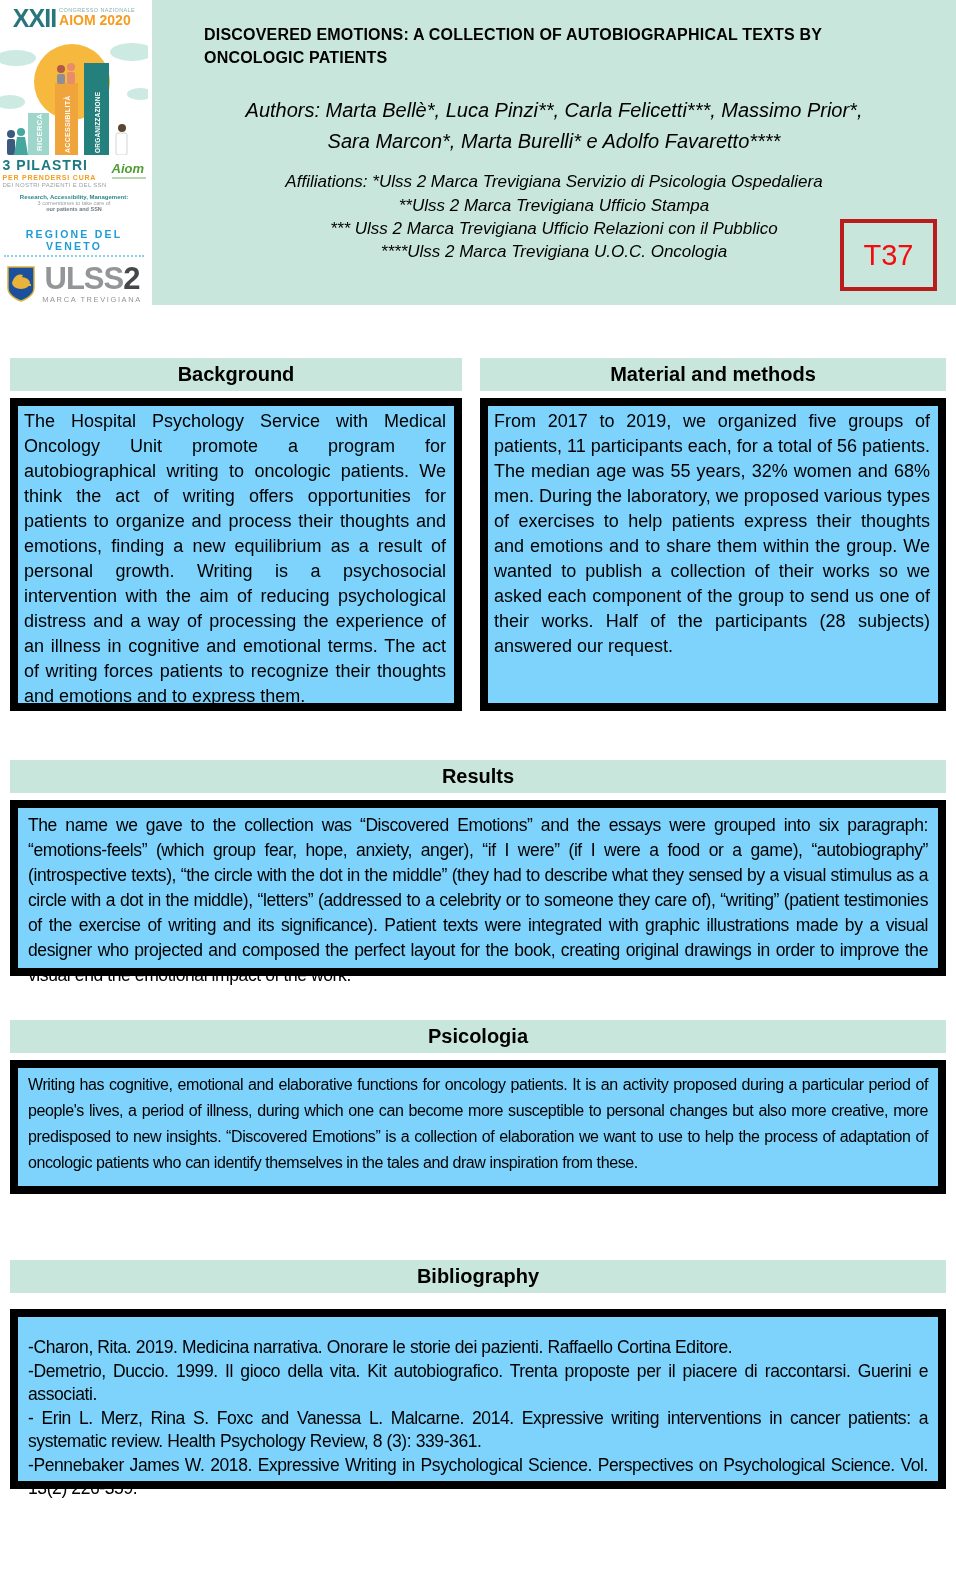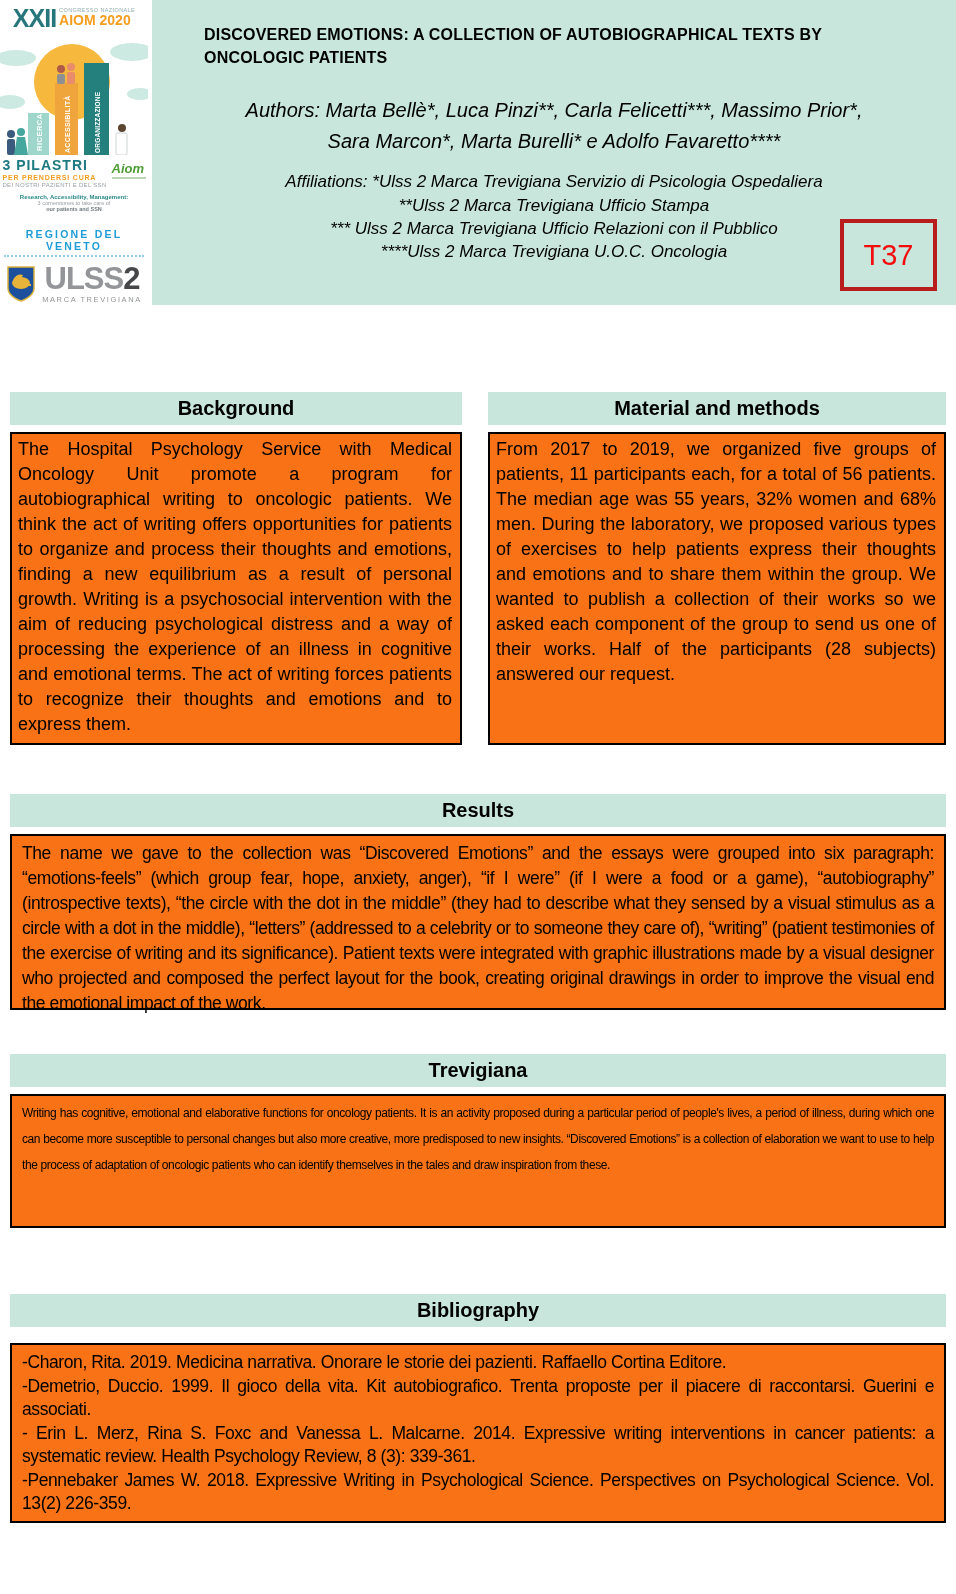--- a/index.html
+++ b/index.html
@@ -51,36 +51,36 @@
     text-align: center; margin: 16px 4px 0; padding-bottom: 3px;
     border-bottom: 2px dotted #8fcdec;
   }
   .ulss-row { display: flex; align-items: center; justify-content: center; gap: 6px; margin-top: 6px; }
   .ulss-text { display: flex; flex-direction: column; align-items: center; }
   .ulss-word { font-size: 31px; font-weight: 800; color: #939598; letter-spacing: -1px; line-height: 1; }
   .ulss-num { color: #454749; }
   .ulss-sub { font-size: 7.5px; color: #939598; letter-spacing: 1.6px; margin-top: 1px; }
   
   main { padding: 0 10px; }
-  .two-col { display: grid; grid-template-columns: 452px 1fr; gap: 26px; margin-top: 82px; }
+  .two-col { display: grid; grid-template-columns: 452px 1fr; gap: 18px; margin-top: 48px; }
   .sec-h {
     background: #c8e6dc; text-align: center; font-weight: 700; font-size: 20px;
     height: 33px; line-height: 33px;
   }
   .sec-box {
-    border: 2px solid #000000; background: #f97316; text-align: justify;
+    border: 8px solid #000000; background: #7dd3fc; text-align: justify;
     margin-top: 7px;
   }
   .col-box { height: 313px; padding: 3px 8px 3px 6px; font-size: 18px; line-height: 25px; }
   .sec-results { margin-top: 49px; }
   .results-box { height: 176px; padding: 5px 10px; font-size: 17.5px; line-height: 25px; letter-spacing: -0.4px; }
   .sec-conclusions { margin-top: 44px; }
-  .conclusions-box { height: 134px; padding: 4px 10px; font-size: 12px; line-height: 26px; letter-spacing: -0.4px; }
+  .conclusions-box { height: 134px; padding: 4px 10px; font-size: 16px; line-height: 26px; letter-spacing: -0.4px; }
   .sec-bibliography { margin-top: 66px; }
-  .bib-box { height: 180px; margin-top: 16px; padding: 6px 10px; font-size: 17.5px; line-height: 23.5px; letter-spacing: -0.4px; }
+  .bib-box { height: 180px; margin-top: 16px; padding: 19px 10px; font-size: 17.5px; line-height: 23.5px; letter-spacing: -0.4px; }
   .bib-entry { text-align: justify; }
 </style>
 </head>
 <body>
 
 <header class="top">
 
   <div class="congress-art">
     <div class="congress-row">
       <span class="xxii">XXII</span>
@@ -174,21 +174,21 @@
       <div class="sec-box col-box">From 2017 to 2019, we organized five groups of patients, 11 participants each, for a total of 56 patients. The median age was 55 years, 32% women and 68% men. During the laboratory, we proposed various types of exercises to help patients express their thoughts and emotions and to share them within the group. We wanted to publish a collection of their works so we asked each component of the group to send us one of their works. Half of the participants (28 subjects) answered our request.</div>
     </section>
   </div>
 
   <section class="sec-results">
     <div class="sec-h">Results</div>
     <div class="sec-box results-box">The name we gave to the collection was “Discovered Emotions” and the essays were grouped into six paragraph: “emotions-feels” (which group fear, hope, anxiety, anger), “if I were” (if I were a food or a game), “autobiography” (introspective texts), “the circle with the dot in the middle” (they had to describe what they sensed by a visual stimulus as a circle with a dot in the middle), “letters” (addressed to a celebrity or to someone they care of), “writing” (patient testimonies of the exercise of writing and its significance). Patient texts were integrated with graphic illustrations made by a visual designer who projected and composed the perfect layout for the book, creating original drawings in order to improve the visual end the emotional impact of the work.</div>
   </section>
 
   <section class="sec-conclusions">
-    <div class="sec-h">Trevigiana</div>
+    <div class="sec-h">Psicologia</div>
     <div class="sec-box conclusions-box">Writing has cognitive, emotional and elaborative functions for oncology patients. It is an activity proposed during a particular period of people's lives, a period of illness, during which one can become more susceptible to personal changes but also more creative, more predisposed to new insights. “Discovered Emotions” is a collection of elaboration we want to use to help the process of adaptation of oncologic patients who can identify themselves in the tales and draw inspiration from these.</div>
   </section>
 
   <section class="sec-bibliography">
     <div class="sec-h">Bibliography</div>
     <div class="sec-box bib-box">
       <div class="bib-entry">-Charon, Rita. 2019. Medicina narrativa. Onorare le storie dei pazienti. Raffaello Cortina Editore.</div>
       <div class="bib-entry">-Demetrio, Duccio. 1999. Il gioco della vita. Kit autobiografico. Trenta proposte per il piacere di raccontarsi. Guerini e associati.</div>
       <div class="bib-entry">- Erin L. Merz, Rina S. Foxc and Vanessa L. Malcarne. 2014. Expressive writing interventions in cancer patients: a systematic review. Health Psychology Review, 8 (3): 339-361.</div>
       <div class="bib-entry">-Pennebaker James W. 2018. Expressive Writing in Psychological Science. Perspectives on Psychological Science. Vol. 13(2) 226-359.</div>

